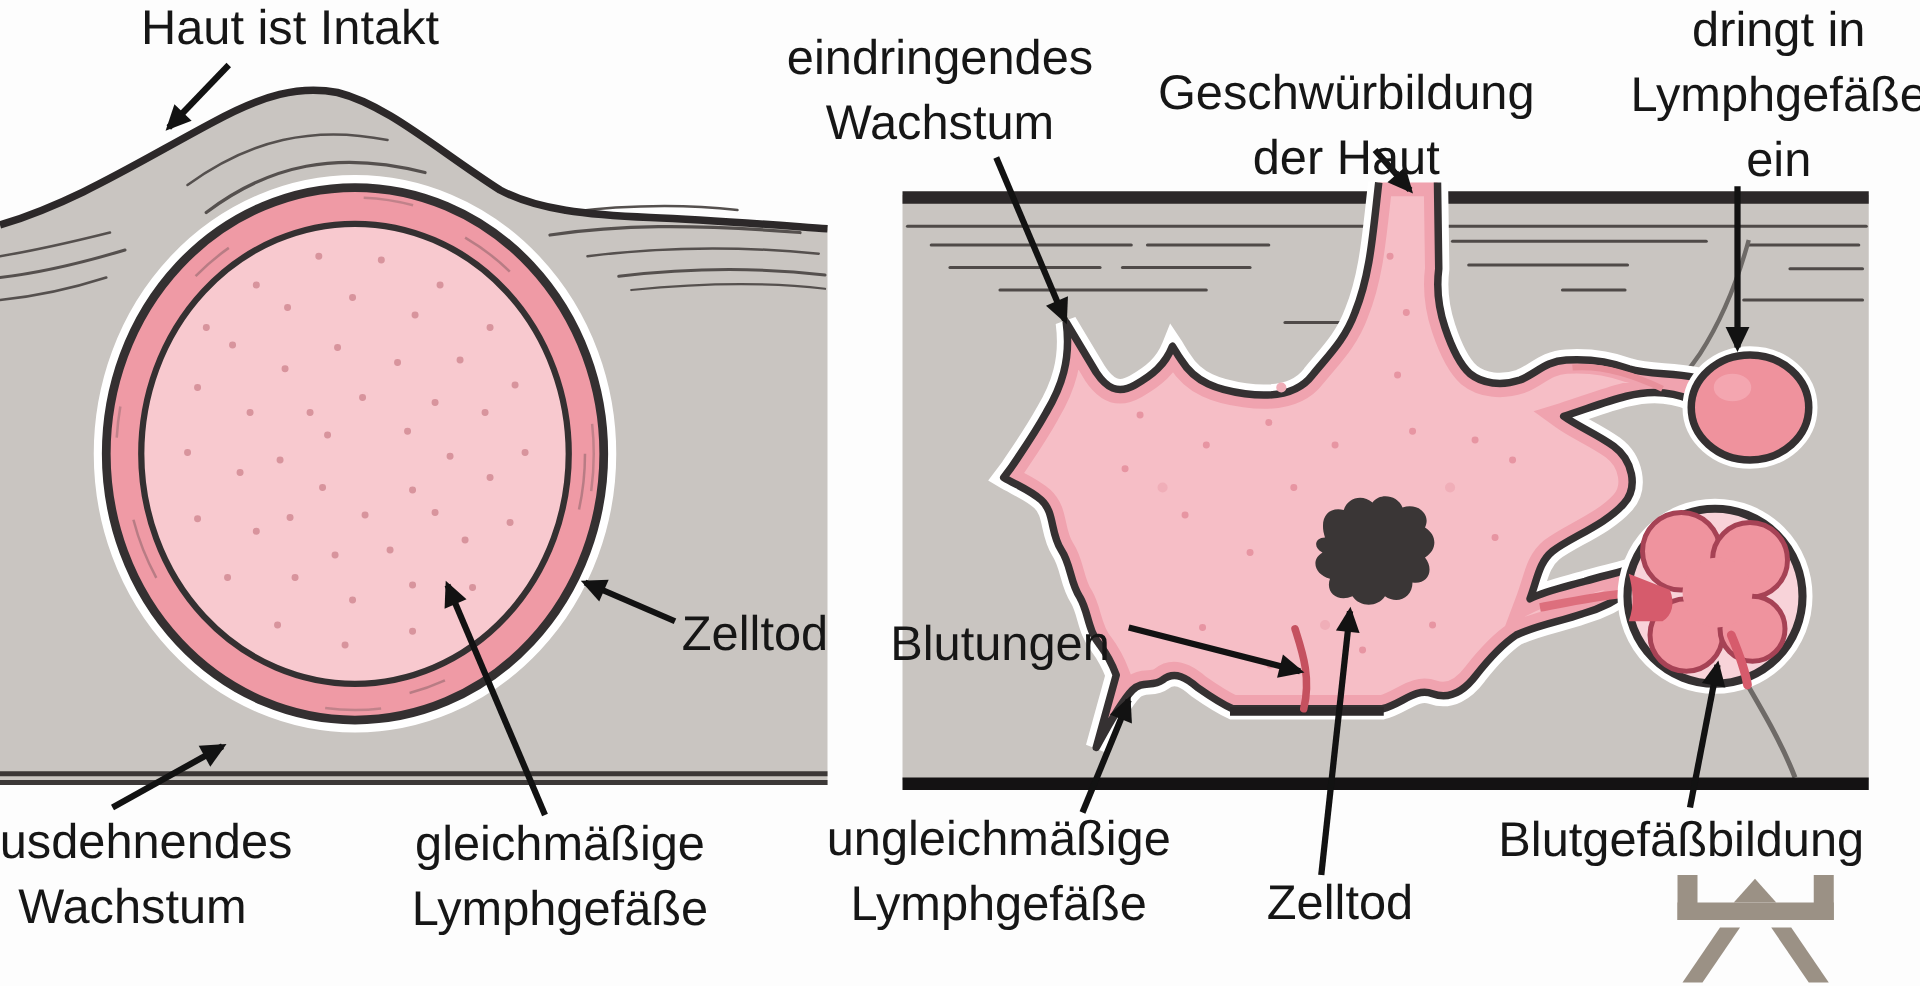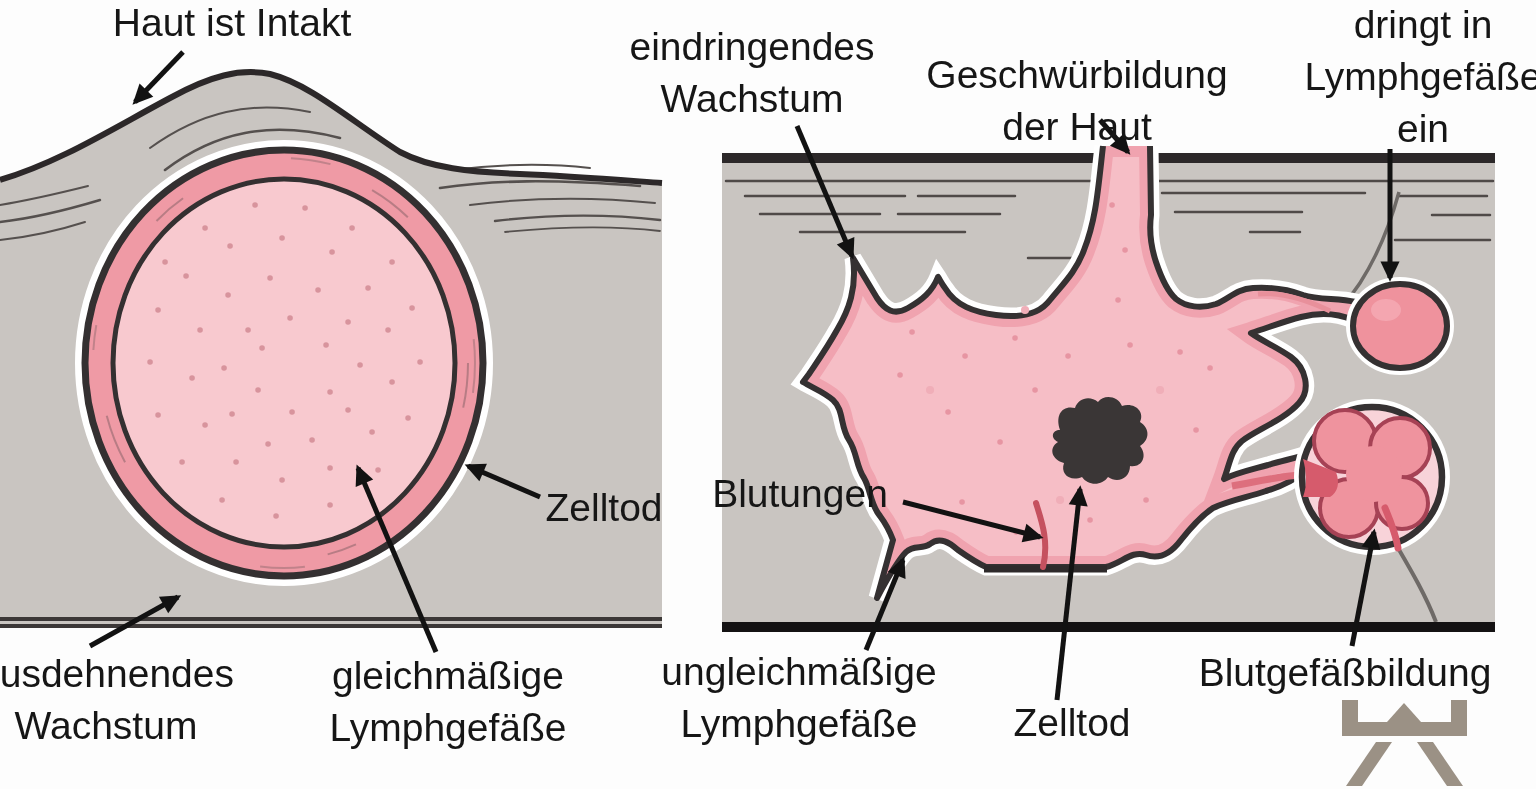--- a/index.html
+++ b/index.html
@@ -158,19 +158,19 @@
 Lymphgefäße</div>
 <div class="lbl" style="left:604px;top:508px;">Zelltod</div>
 
 <div class="lbl" style="left:752px;top:73px;text-align:center;">eindringendes
 Wachstum</div>
 <div class="lbl" style="left:1077px;top:73px;margin-top:28px;">Geschwürbildung
 der Haut</div>
 <div class="lbl" style="left:1391px;top:77px;margin-left:32px;">dringt in
 Lymphgefäße
 ein</div>
-<div class="lbl" style="left:800px;top:494px;">Blutungen</div>
+<div class="lbl" style="left:800px;top:516px;">Blutungen</div>
 <div class="lbl" style="left:799px;top:698px;">ungleichmäßige
 Lymphgefäße</div>
 <div class="lbl" style="left:1345px;top:673px;">Blutgefäßbildung</div>
 <div class="lbl" style="left:1072px;top:723px;">Zelltod</div>
 
 </div>
 
 </body></html>

